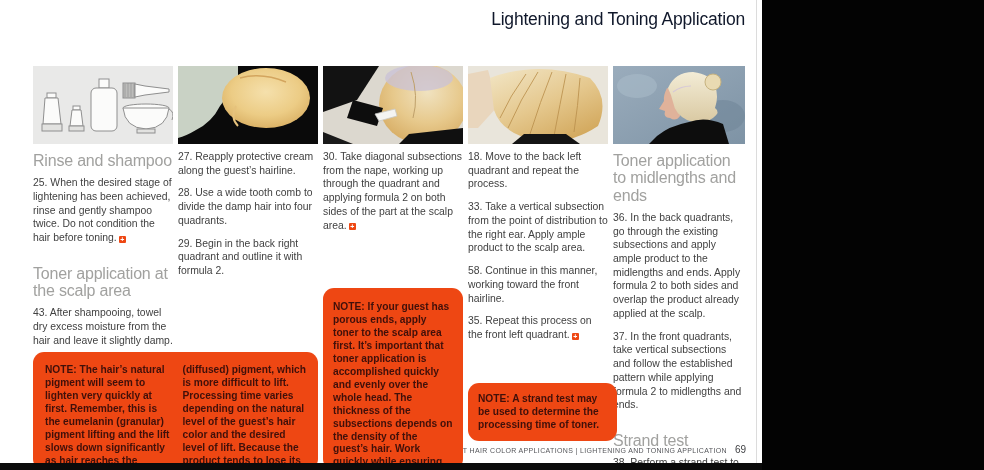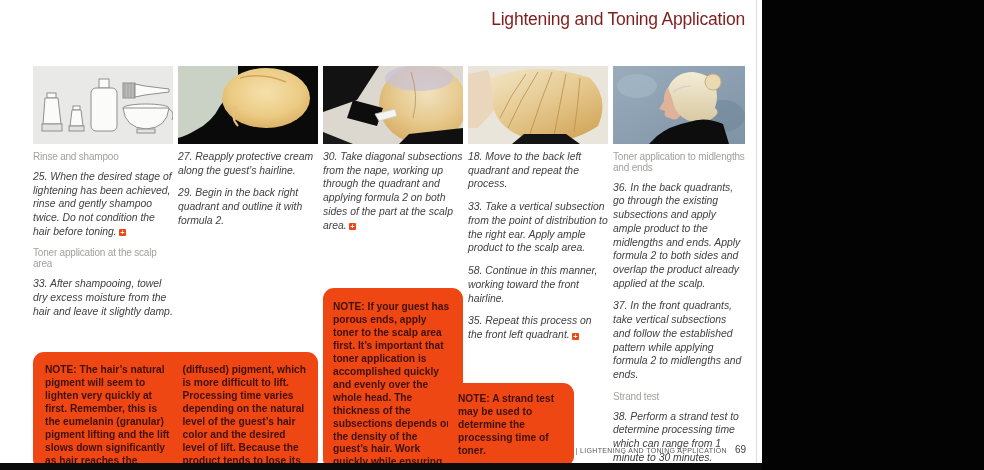--- a/index.html
+++ b/index.html
@@ -4,47 +4,47 @@
 <style>
   * { box-sizing: border-box; margin: 0; padding: 0; }
   html, body { width: 984px; height: 470px; }
   body { position: relative; background: #000; font-family: "Liberation Sans", sans-serif; overflow: hidden; }
 
   .page { position: absolute; left: 0; top: 0; width: 762px; height: 470px; background: #ffffff; }
   .right-panel { position: absolute; top: 0; right: 0; width: 222px; height: 470px; background: #030303; }
   .page-edge { position: absolute; top: 0; left: 756px; width: 1px; height: 100%; background: #dcdcdc; }
   .bottom-strip { position: absolute; left: 0; top: 463px; width: 762px; height: 7px; background: #0b0b0b; z-index: 9; }
 
-  .header-title { position: absolute; top: 9px; right: 17px; font-size: 17.5px; color: #7f1d1d; letter-spacing: -0.2px; }
+  .header-title { position: absolute; top: 9px; right: 17px; font-size: 17.5px; color: #0f172a; letter-spacing: -0.2px; }
 
   .col { position: absolute; top: 66px; }
   #col1 { left: 33px;  width: 140px; }
   #col2 { left: 178px; width: 140px; }
   #col3 { left: 323px; width: 140px; }
   #col4 { left: 468px; width: 140px; }
   #col5 { left: 613px; width: 132px; }
 
   .photo { width: 100%; height: 78px; display: block; margin-bottom: 6px; }
   .photo svg { display: block; width: 100%; height: 78px; }
 
-  h2.sect { font-weight: 400; font-size: 10px; line-height: 1.08; color: #a1a19f; margin: 8px 0 7px; letter-spacing: -0.2px; }
-  h2.sect.gap { margin-top: 10px; }
-  p.step { font-size: 10.4px; line-height: 1.32; color: #414141; margin: 4px 0 9px; font-style: italic; }
+  h2.sect { font-weight: 400; font-size: 16px; line-height: 1.08; color: #a1a19f; margin: 8px 0 7px; letter-spacing: -0.2px; }
+  h2.sect.gap { margin-top: 20px; }
+  p.step { font-size: 10.4px; line-height: 1.32; color: #414141; margin: 4px 0 9px; }
 
   .marker { display: inline-block; width: 7px; height: 7px; background: #EE4713; color: #fff;
             font-size: 7px; line-height: 7px; font-weight: 700; text-align: center;
             vertical-align: -0.5px; border-radius: 1px; margin-left: 2px; }
 
   .note-box { position: absolute; background: #EE4713; border-radius: 11px; color: #40100a;
               font-weight: 700; font-size: 10.2px; line-height: 1.27; z-index: 2; }
   .note-box p { margin: 0 0 11px; }
   #note-bottom { left: 33px; top: 352px; width: 285px; height: 118px; padding: 12px 11px 8px 12px; display: flex; gap: 13px; }
   #note-bottom .nb-col { width: 50%; }
   #note-c3 { left: 323px; top: 288px; width: 140px; height: 182px; padding: 13px 10px; }
-  #note-c4 { left: 448px; top: 383px; width: 126px; padding: 10px 10px 9px; }
+  #note-c4 { left: 468px; top: 383px; width: 149px; padding: 10px 10px 9px; }
 
   .footer { position: absolute; right: 16px; top: 444px; font-size: 7px; color: #55565a; letter-spacing: 0.35px; white-space: nowrap; }
   .footer .pagenum { font-size: 10px; letter-spacing: 0; margin-left: 8px; color: #3e3f42; }
 </style>
 </head>
 <body>
 
 <div class="page">
 
   <div class="header-title">Lightening and Toning Application</div>
@@ -73,21 +73,21 @@
           <line x1="92" y1="18" x2="92" y2="31"></line>
             <line x1="95" y1="17" x2="95" y2="31"></line>
           <line x1="98" y1="17" x2="98" y2="31"></line>
             <line x1="101" y1="18" x2="101" y2="31"></line>
         </g>
       </svg>
     </div>
     <h2 class="sect">Rinse and shampoo</h2>
     <p class="step"><span>25. When the desired stage of lightening has been achieved, rinse and gently shampoo twice. Do not condition the hair before toning.</span><span class="marker">+</span></p>
     <h2 class="sect gap">Toner application at the scalp area</h2>
-    <p class="step">33. After shampooing, towel dry excess moisture from the hair and leave it slightly damp.</p>
+    <p class="step">43. After shampooing, towel dry excess moisture from the hair and leave it slightly damp.</p>
   </div>
 
   <div class="col" id="col2">
     <div class="photo">
       <svg viewBox="0 0 140 78" preserveAspectRatio="none">
         <defs>
           <radialGradient id="hair2" cx="50%" cy="40%" r="65%">
             <stop offset="0%" stop-color="#f5e0ac"></stop>
               <stop offset="60%" stop-color="#eccc85"></stop>
               <stop offset="100%" stop-color="#d8ad60"></stop>
@@ -95,20 +95,21 @@
         </defs>
         <rect width="140" height="78" fill="#c9d2c5"></rect>
         <rect x="60" y="0" width="80" height="78" fill="#0a0a0a"></rect>
         <path d="M0,78 L72,78 L72,30 Q50,26 42,40 Q34,56 18,64 Q8,70 0,72 Z" fill="#0a0a0a"></path>
         <ellipse cx="88" cy="32" rx="44" ry="30" fill="url(#hair2)"></ellipse>
         <path d="M62,12 Q84,6 108,16" stroke="#d3a55e" stroke-width="1.4" fill="none"></path>
         <path d="M58,40 Q52,52 60,60" stroke="#e6c27c" stroke-width="2" fill="none"></path>
       </svg>
     </div>
     <p class="step">27. Reapply protective cream along the guest’s hairline.</p>
+    <p class="step">28. Use a wide tooth comb to divide the damp hair into four quadrants.</p>
     <p class="step">29. Begin in the back right quadrant and outline it with formula 2.</p>
   </div>
 
   <div class="col" id="col3">
     <div class="photo">
       <svg viewBox="0 0 140 78" preserveAspectRatio="none">
         <defs>
           <radialGradient id="hair3" cx="55%" cy="35%" r="70%">
             <stop offset="0%" stop-color="#f0e2c0"></stop>
               <stop offset="55%" stop-color="#e7c98c"></stop>

